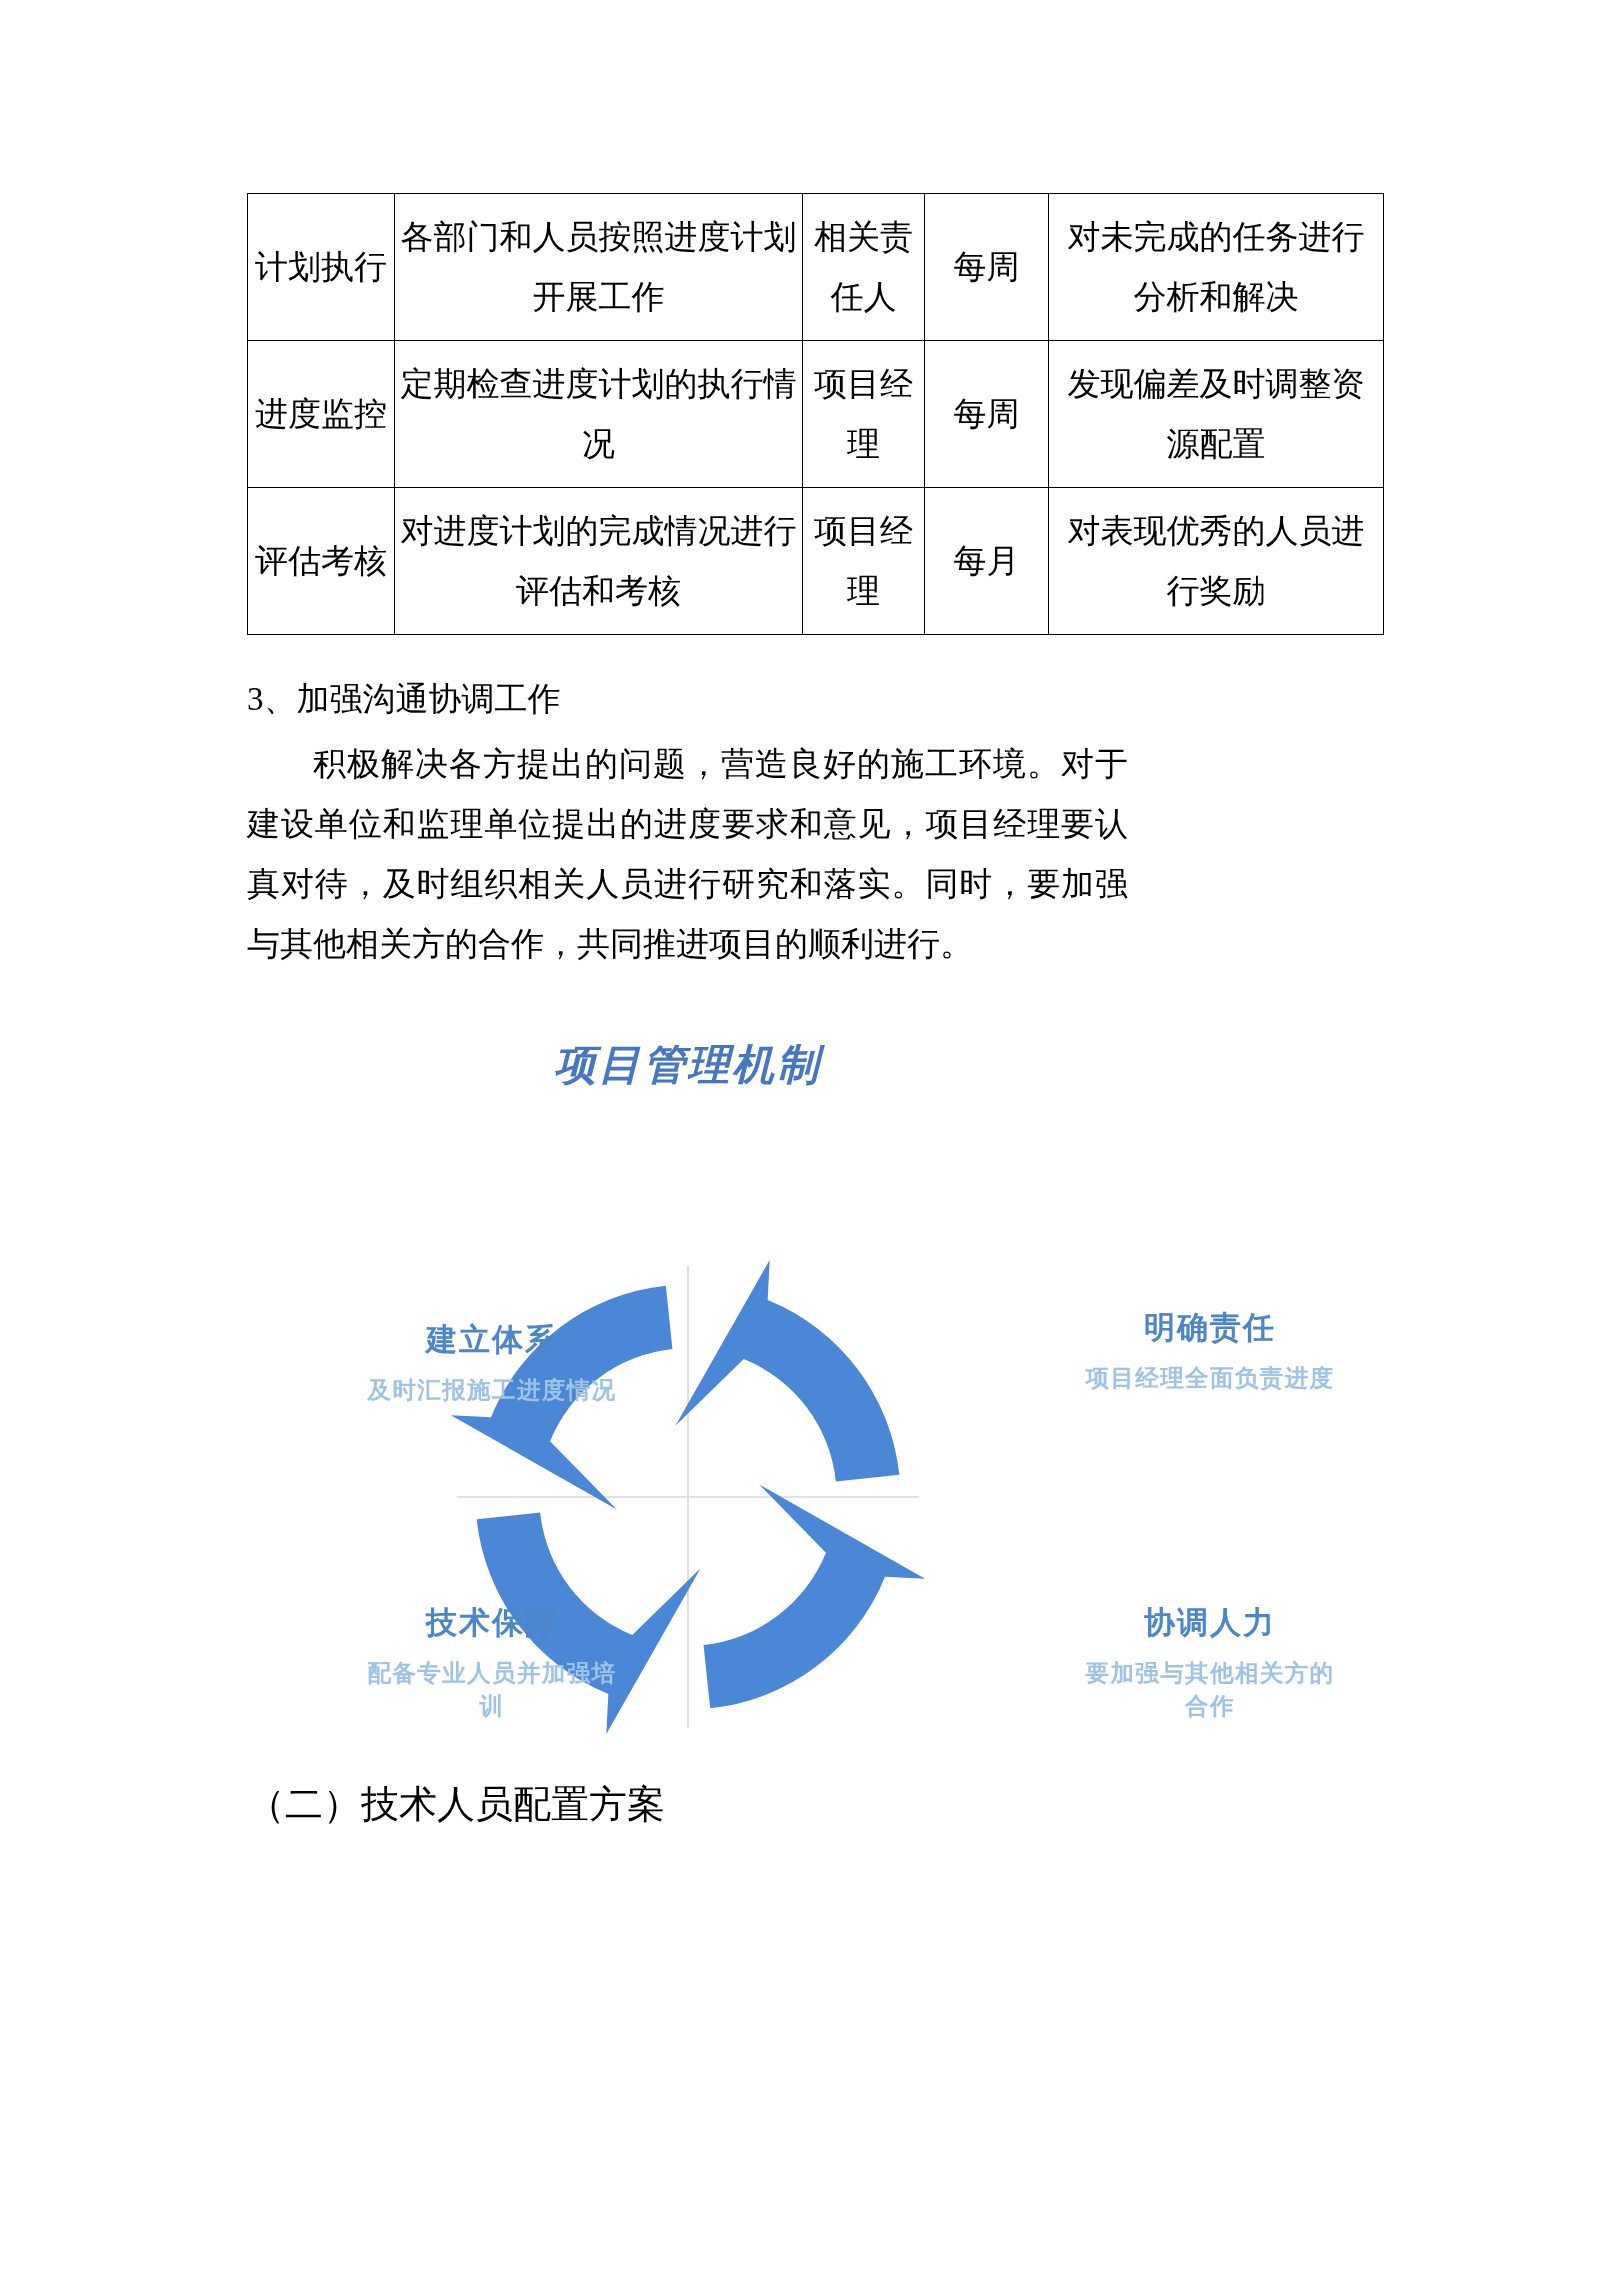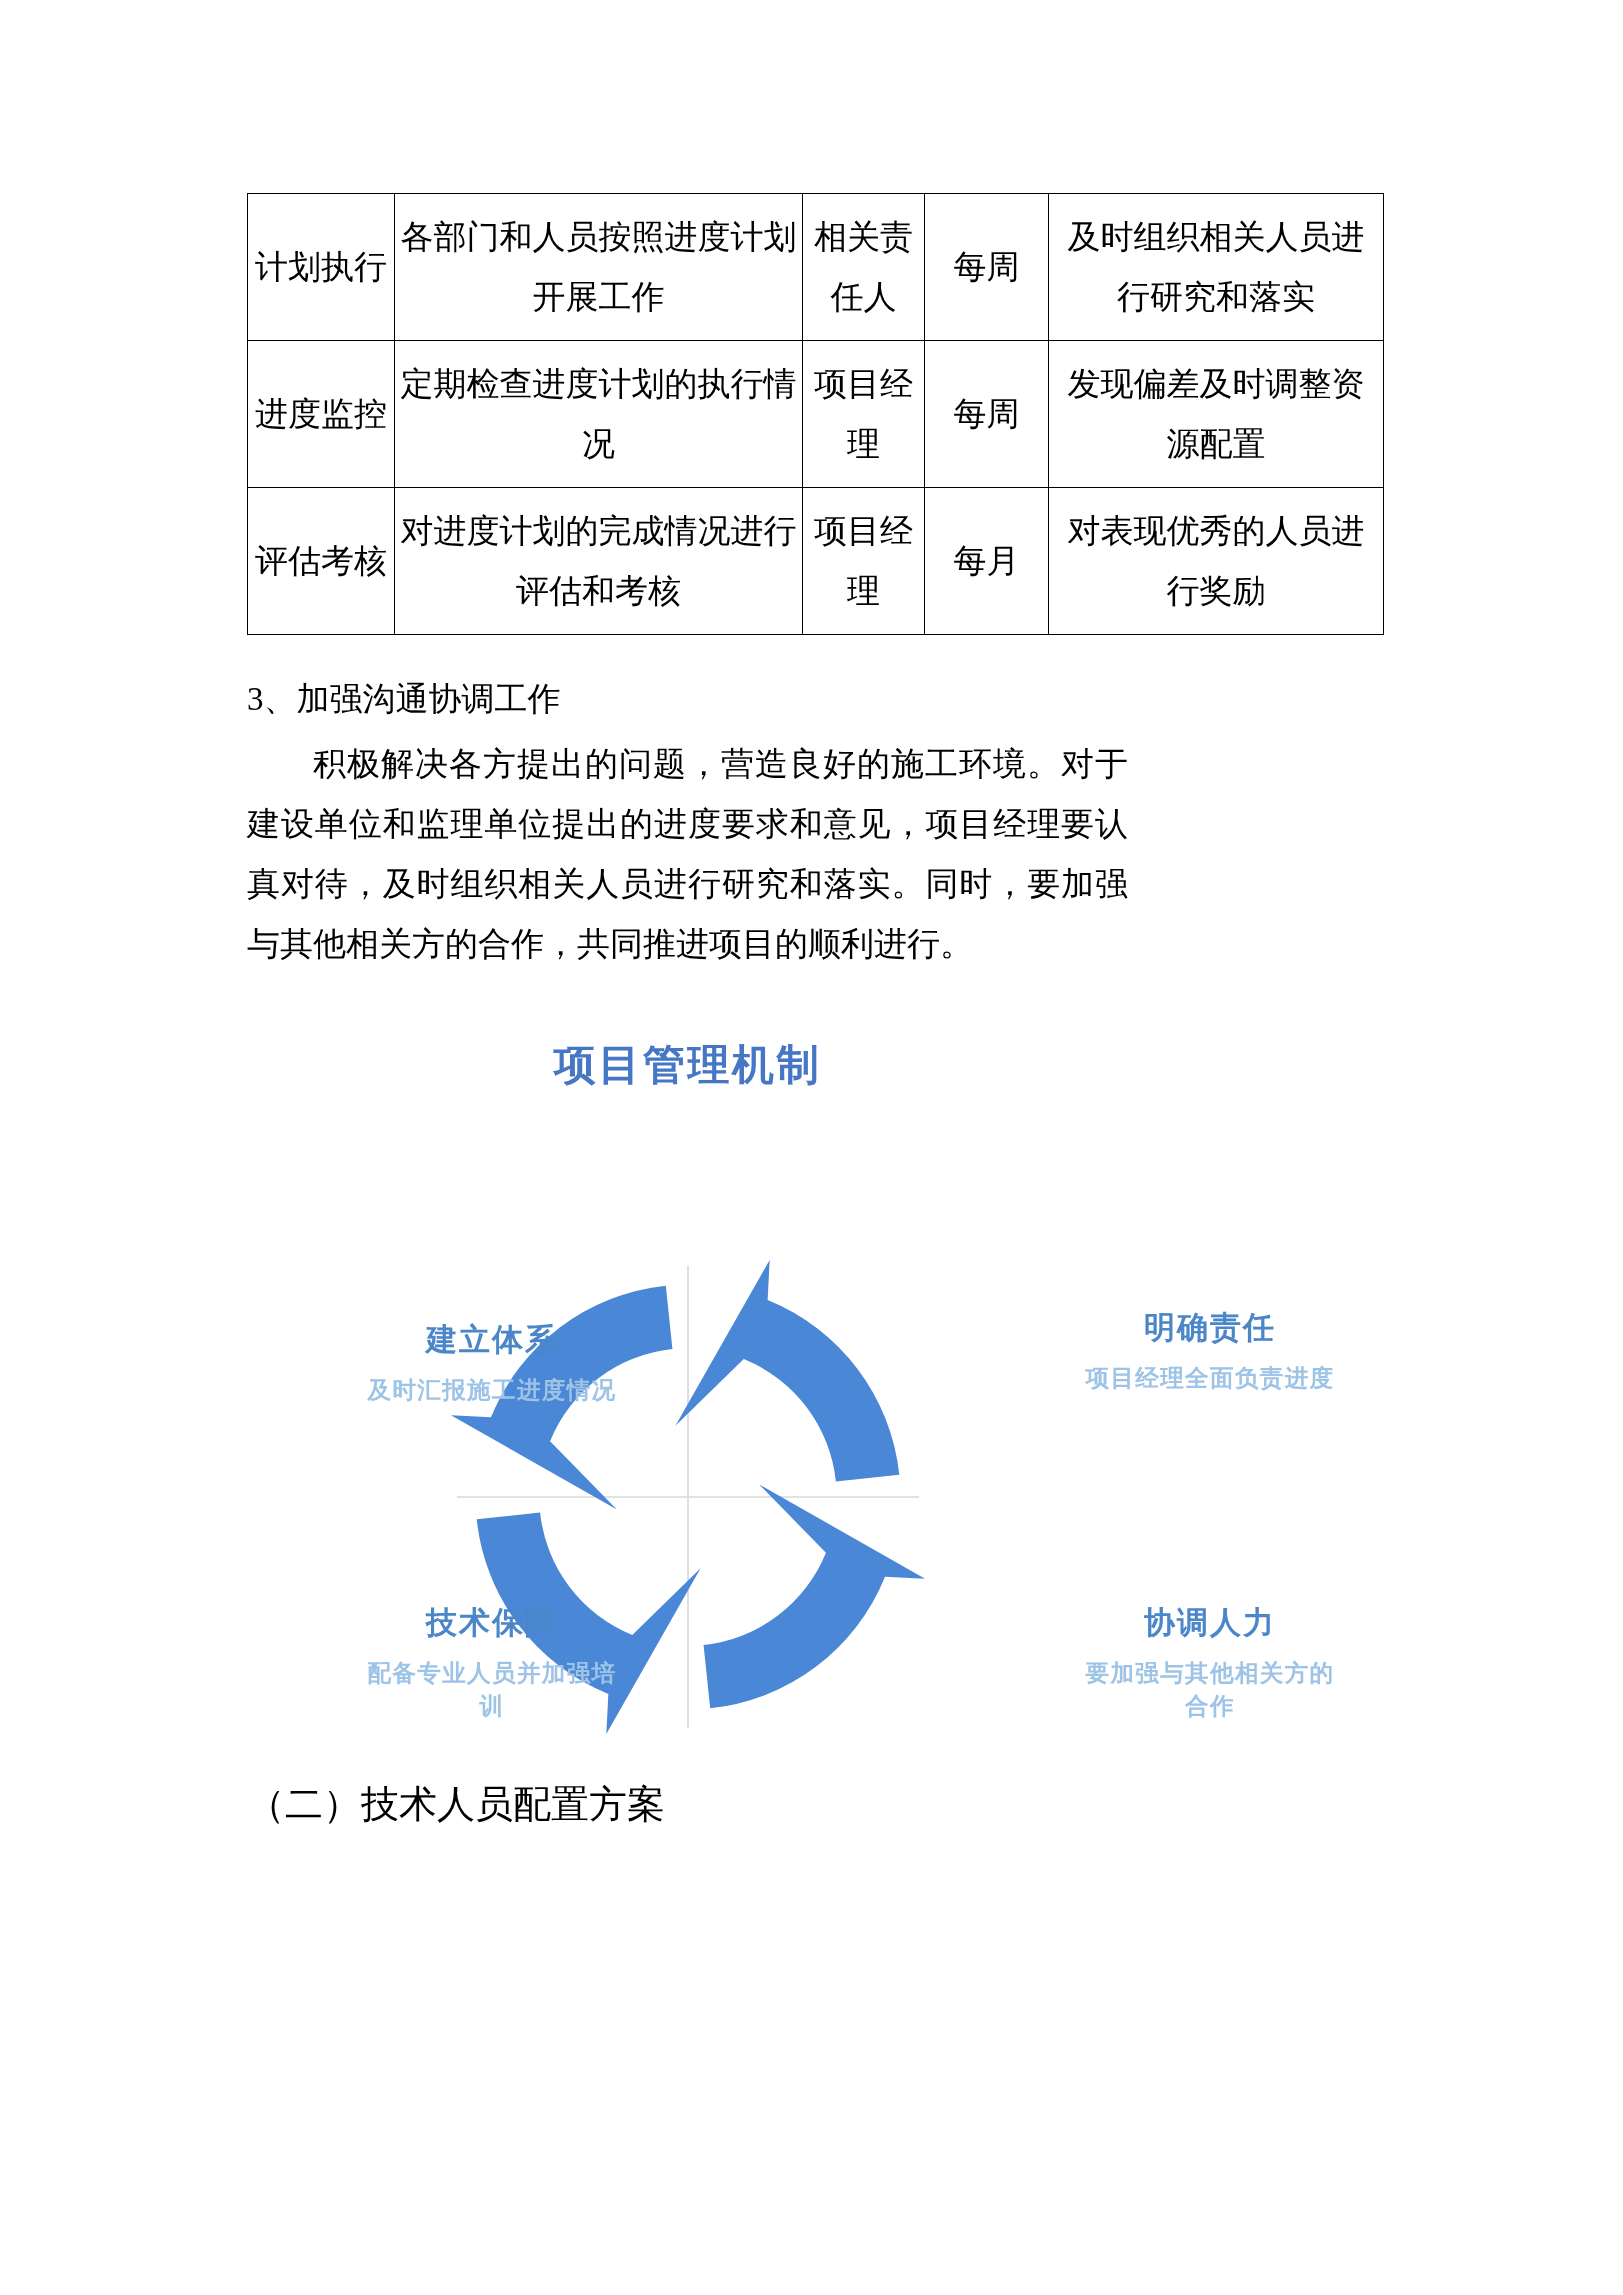--- a/index.html
+++ b/index.html
@@ -37,20 +37,21 @@
 
   
   .diagram-title {
     margin-top:63px;
     text-align:center;
     font-family:"Liberation Sans","DejaVu Sans",sans-serif;
     font-weight:bold;
     font-size:42px;
     letter-spacing:2.6px;
     color:#4577c5;
+    font-style:italic;
   }
   .diagram {
     position:relative;
     height:622px;
     margin-top:26px;
   }
   .cycle-svg {
     position:absolute; left:50%; top:123px;
     transform:translateX(-50%);
   }
@@ -95,21 +96,21 @@
         <col style="width:122px">
         <col style="width:124px">
         <col style="width:335px">
     </colgroup>
     <tbody>
       <tr>
         <td>计划执行</td>
         <td>各部门和人员按照进度计划开展工作</td>
         <td>相关责任人</td>
         <td>每周</td>
-        <td>及时组织相关人员进行研究和落实</td>
+        <td>对未完成的任务进行分析和解决</td>
       </tr>
       <tr>
         <td>进度监控</td>
         <td>定期检查进度计划的执行情况</td>
         <td>项目经理</td>
         <td>每周</td>
         <td>发现偏差及时调整资源配置</td>
       </tr>
       <tr>
         <td>评估考核</td>

